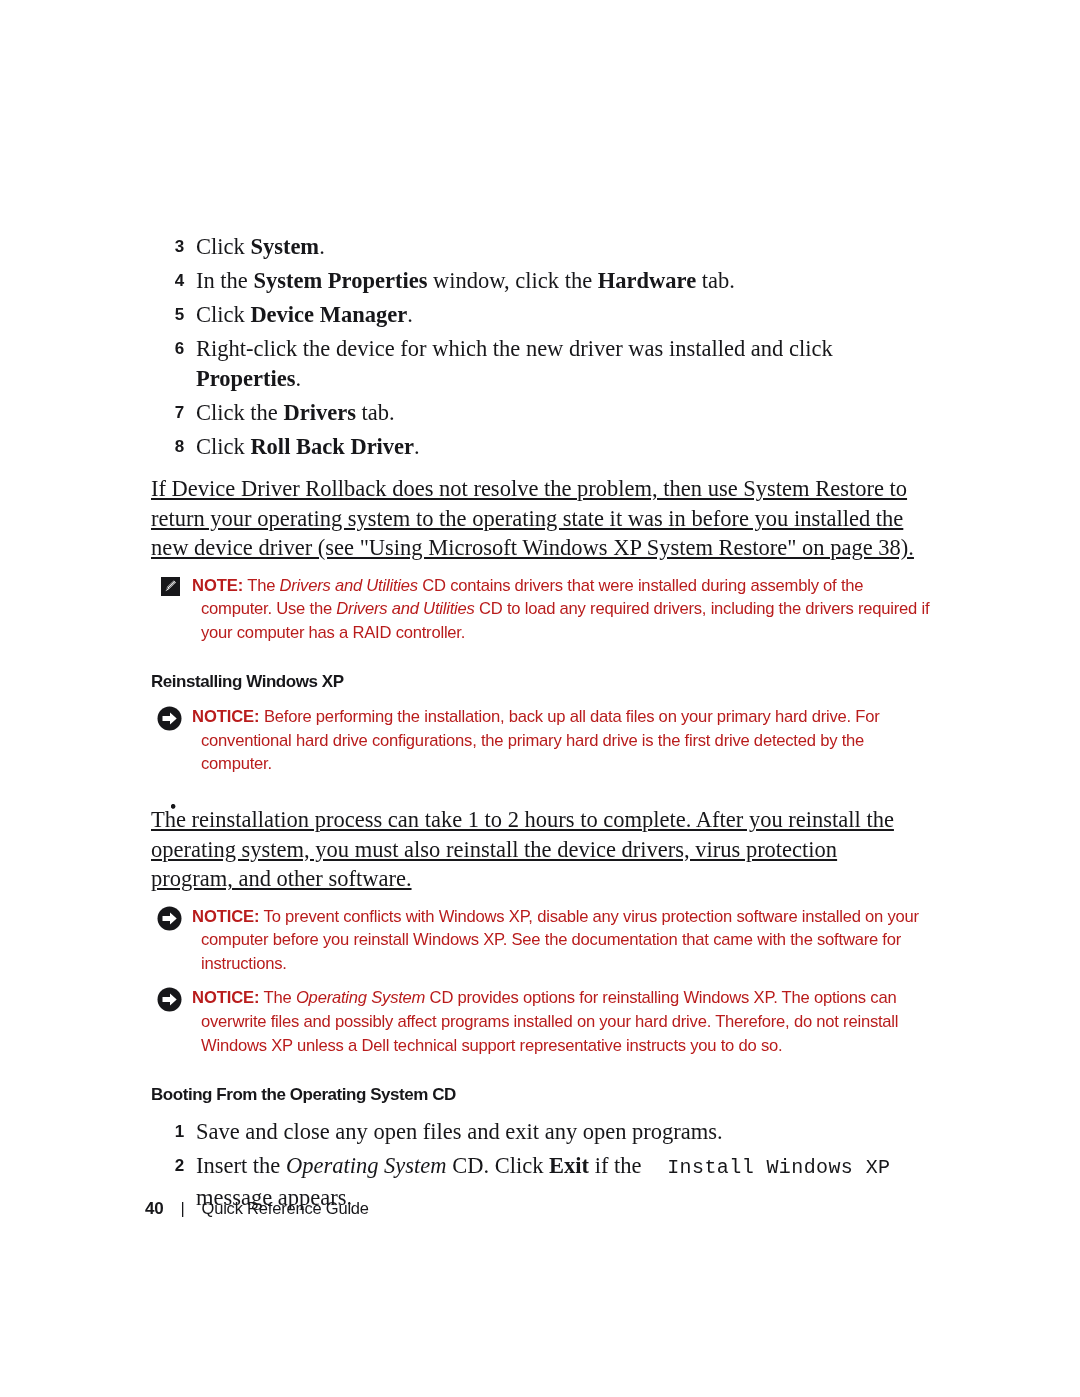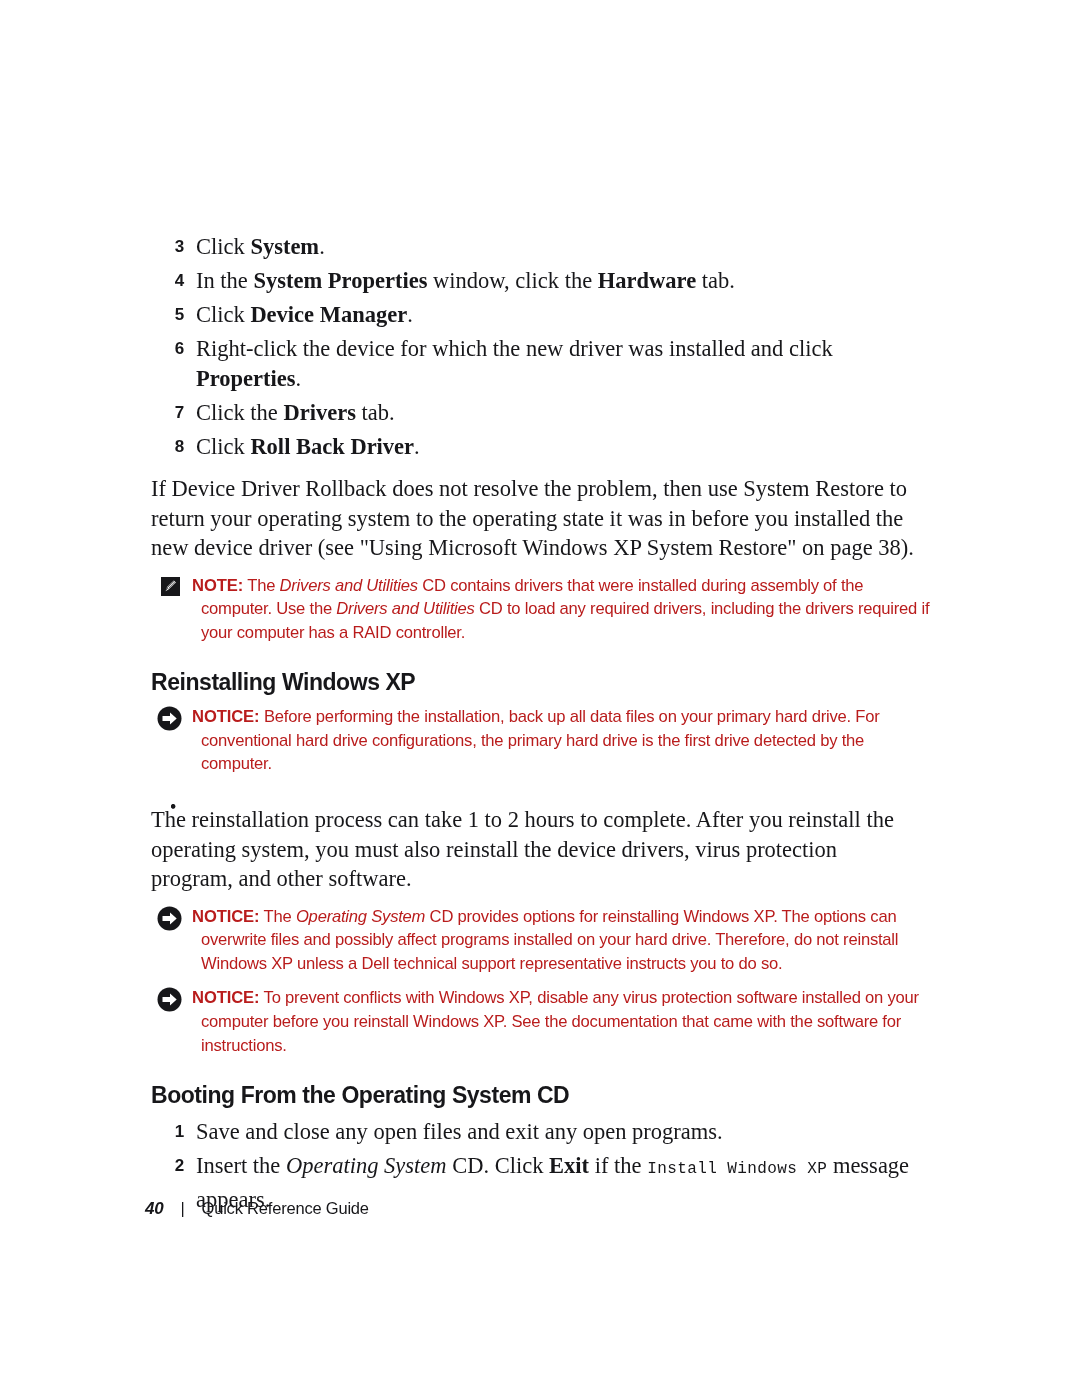--- a/index.html
+++ b/index.html
@@ -17,22 +17,23 @@
 
   
   .serif {
     font-family: "Liberation Serif", "DejaVu Serif", serif;
     font-size: 22.5px;
     line-height: 29.5px;
     color: #17171a;
   }
   .mono {
     font-family: "Liberation Mono", "DejaVu Sans Mono", monospace;
-    font-size: 16px;
+    font-size: 20px;
     letter-spacing: 0.4px;
+    margin-left: 20px;
   }
 
   b, .b { font-weight: bold; text-align: center; }
   i, .i { font-style: italic; }
 
   
   .content {
     position: absolute;
     left: 151px;
     top: 232px;
@@ -54,21 +55,21 @@
     text-align: right;
     font-family: "Liberation Sans", "DejaVu Sans", sans-serif;
     font-size: 17px;
     font-weight: bold;
     line-height: 29.5px;
     letter-spacing: -0.3px;
   }
   .step-text { display: block; }
 
   
-  .para { margin: 0 16px 0 0; }
+  .para { margin: 0 16px 0 0; text-decoration: underline; }
   .para.body-para { margin-top: 13px; }
 
   
   .bullets { margin: 0; padding: 0; list-style: none; }
   .bullet {
     position: relative;
     padding-left: 49px;
     margin-bottom: 1px;
   }
   .bullet-dot {
@@ -112,21 +113,21 @@
     position: absolute;
     left: 6px;
     top: 1px;
     width: 25px;
     height: 25px;
   }
 
   
   .heading {
     font-family: "Liberation Sans", "DejaVu Sans", sans-serif;
-    font-size: 23px;
+    font-size: 17px;
     font-weight: bold;
     line-height: 24px;
     color: #17171a;
     letter-spacing: -0.45px;
     margin-top: 26px;
   }
 
   
   .gap-sm { height: 10px; }
   .gap-md { height: 16px; }
@@ -138,21 +139,20 @@
     top: 1199px;
     font-family: "Liberation Sans", "DejaVu Sans", sans-serif;
     font-size: 16.5px;
     color: #17171a;
     letter-spacing: -0.2px;
     white-space: pre;
   }
   .footer .pg {
     font-weight: bold;
     font-size: 17px;
-    font-style: italic;
   }
   .footer .sep {
     display: inline-block;
     width: 38px;
     text-align: center;
     font-weight: normal;
   }
 </style>
 </head>
 <body>
@@ -238,31 +238,31 @@
 
     <p class="para body-para serif">The reinstallation process can take 1 to 2 hours to complete. After you reinstall the operating system, you must also reinstall the device drivers, virus protection program, and other software.</p>
 
     <div class="admon">
       <span class="icon-notice">
         <svg viewBox="0 0 25 25" width="25" height="25" aria-hidden="true">
           <circle cx="12.5" cy="12.5" r="12" fill="#17171a"></circle>
           <path d="M5.5 10.1 L13.0 10.1 L13.0 6.6 L19.7 12.5 L13.0 18.4 L13.0 14.9 L5.5 14.9 Z" fill="#ffffff"></path>
         </svg>
       </span>
-      <div class="admon-body"><span class="label">NOTICE:</span><span> The </span><i>Operating System</i><span> CD provides options for reinstalling Windows XP. The options can overwrite files and possibly affect programs installed on your hard drive. Therefore, do not reinstall Windows XP unless a Dell technical support representative instructs you to do so.</span></div>
+      <div class="admon-body"><span class="label">NOTICE:</span><span> To prevent conflicts with Windows XP, disable any virus protection software installed on your computer before you reinstall Windows XP. See the documentation that came with the software for instructions.</span></div>
     </div>
 
     <div class="admon">
       <span class="icon-notice">
         <svg viewBox="0 0 25 25" width="25" height="25" aria-hidden="true">
           <circle cx="12.5" cy="12.5" r="12" fill="#17171a"></circle>
           <path d="M5.5 10.1 L13.0 10.1 L13.0 6.6 L19.7 12.5 L13.0 18.4 L13.0 14.9 L5.5 14.9 Z" fill="#ffffff"></path>
         </svg>
       </span>
-      <div class="admon-body"><span class="label">NOTICE:</span><span> To prevent conflicts with Windows XP, disable any virus protection software installed on your computer before you reinstall Windows XP. See the documentation that came with the software for instructions.</span></div>
+      <div class="admon-body"><span class="label">NOTICE:</span><span> The </span><i>Operating System</i><span> CD provides options for reinstalling Windows XP. The options can overwrite files and possibly affect programs installed on your hard drive. Therefore, do not reinstall Windows XP unless a Dell technical support representative instructs you to do so.</span></div>
     </div>
 
     <div class="heading">Booting From the Operating System CD</div>
 
     <div class="gap-sm"></div>
 
     <ol class="steps serif">
       <li class="step">
         <span class="step-num">1</span>
         <span class="step-text">Save and close any open files and exit any open programs.</span>

